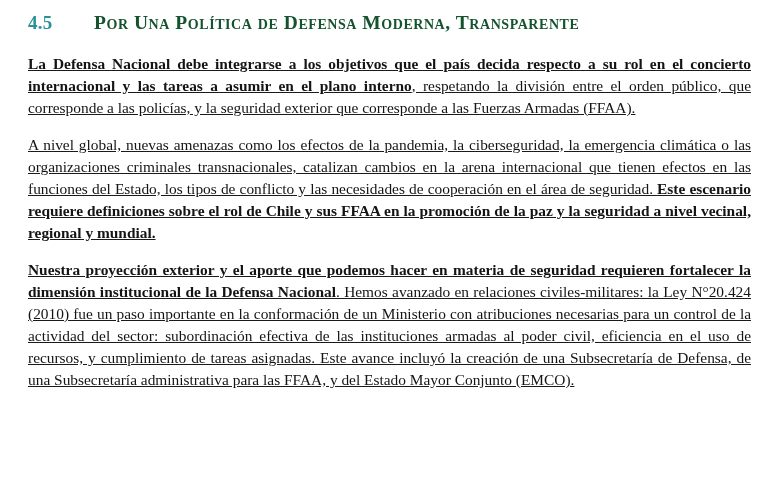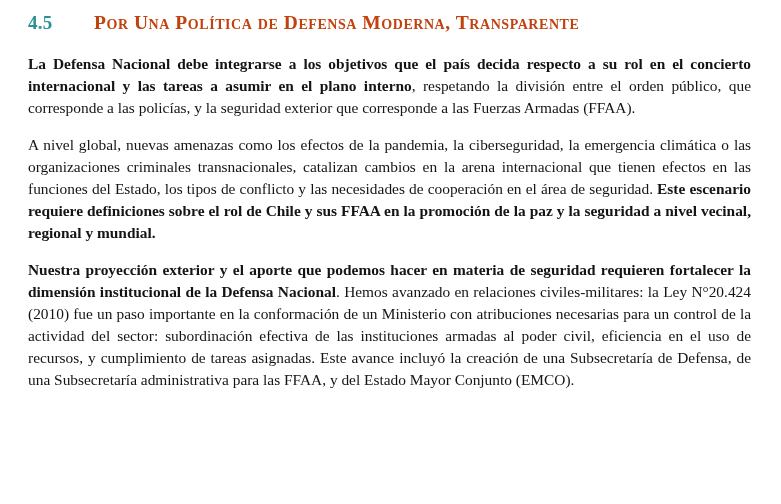--- a/index.html
+++ b/index.html
@@ -35,31 +35,32 @@
     width: 42px;
     flex: 0 0 42px;
     padding-top: 1px;
     letter-spacing: 0.3px;
   }
   .heading-text {
     flex: 1 1 auto;
     font-family: "Liberation Serif", serif;
     font-size: 19.5px;
     font-weight: bold;
-    color: #c2410c;
+    color: #14532d;
     line-height: 1.32;
     letter-spacing: 0.55px;
     font-variant: small-caps;
     text-transform: none;
   }
   .heading-text .line2 {
     display: block;
   }
   .body-block {
     margin-top: 17px;
+    text-decoration: underline;
   }
   p {
     margin: 0 0 15px 0;
     font-family: "Liberation Serif", serif;
     font-size: 15.4px;
     line-height: 1.43;
     text-align: justify;
     color: #141414;
     hyphens: manual;
   }

